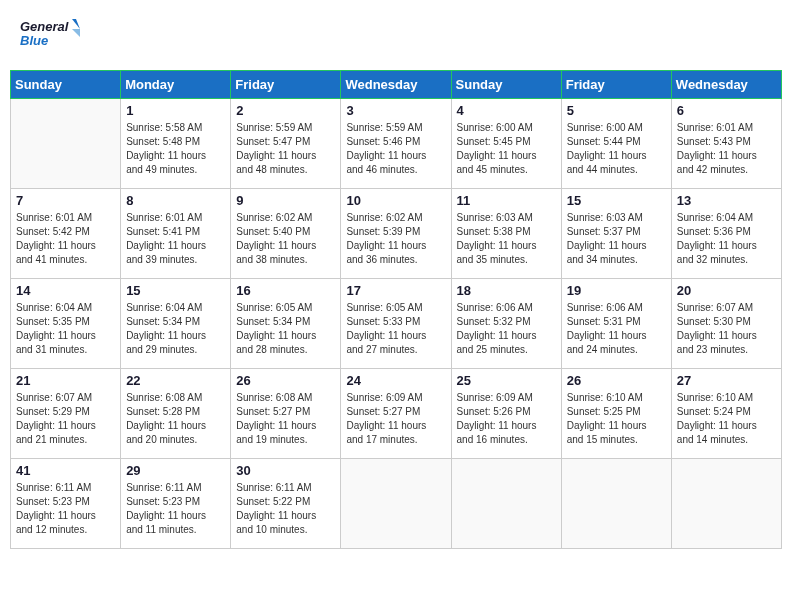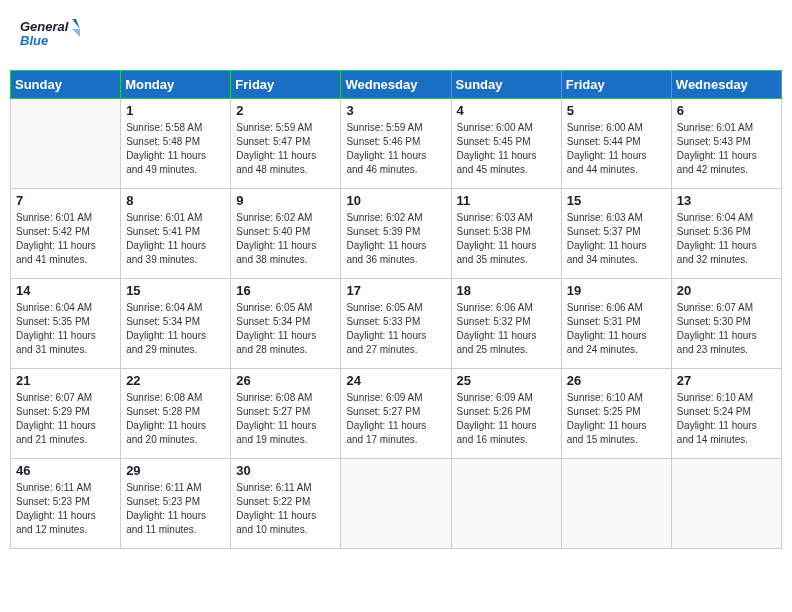--- a/index.html
+++ b/index.html
@@ -299,21 +299,21 @@
         <td>
           <div class="day-num">27</div>
           <div class="day-info" style="white-space: pre-line;">Sunrise: 6:10 AM
 Sunset: 5:24 PM
 Daylight: 11 hours
 and 14 minutes.</div>
         </td>
       </tr>
       <tr class="week-row">
         <td>
-          <div class="day-num">46</div>
+          <div class="day-num">41</div>
           <div class="day-info" style="white-space: pre-line;">Sunrise: 6:11 AM
 Sunset: 5:23 PM
 Daylight: 11 hours
 and 12 minutes.</div>
         </td>
         <td>
           <div class="day-num">29</div>
           <div class="day-info" style="white-space: pre-line;">Sunrise: 6:11 AM
 Sunset: 5:23 PM
 Daylight: 11 hours

